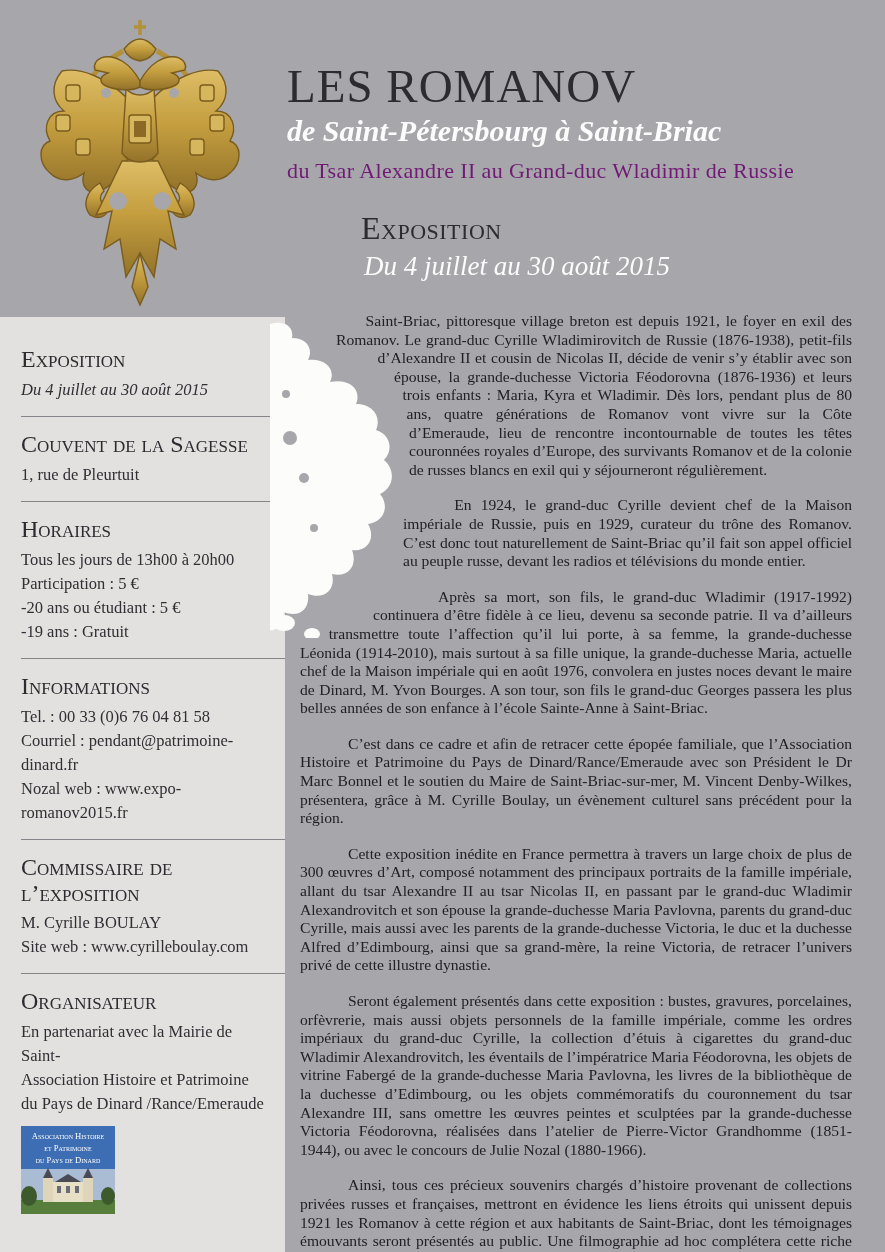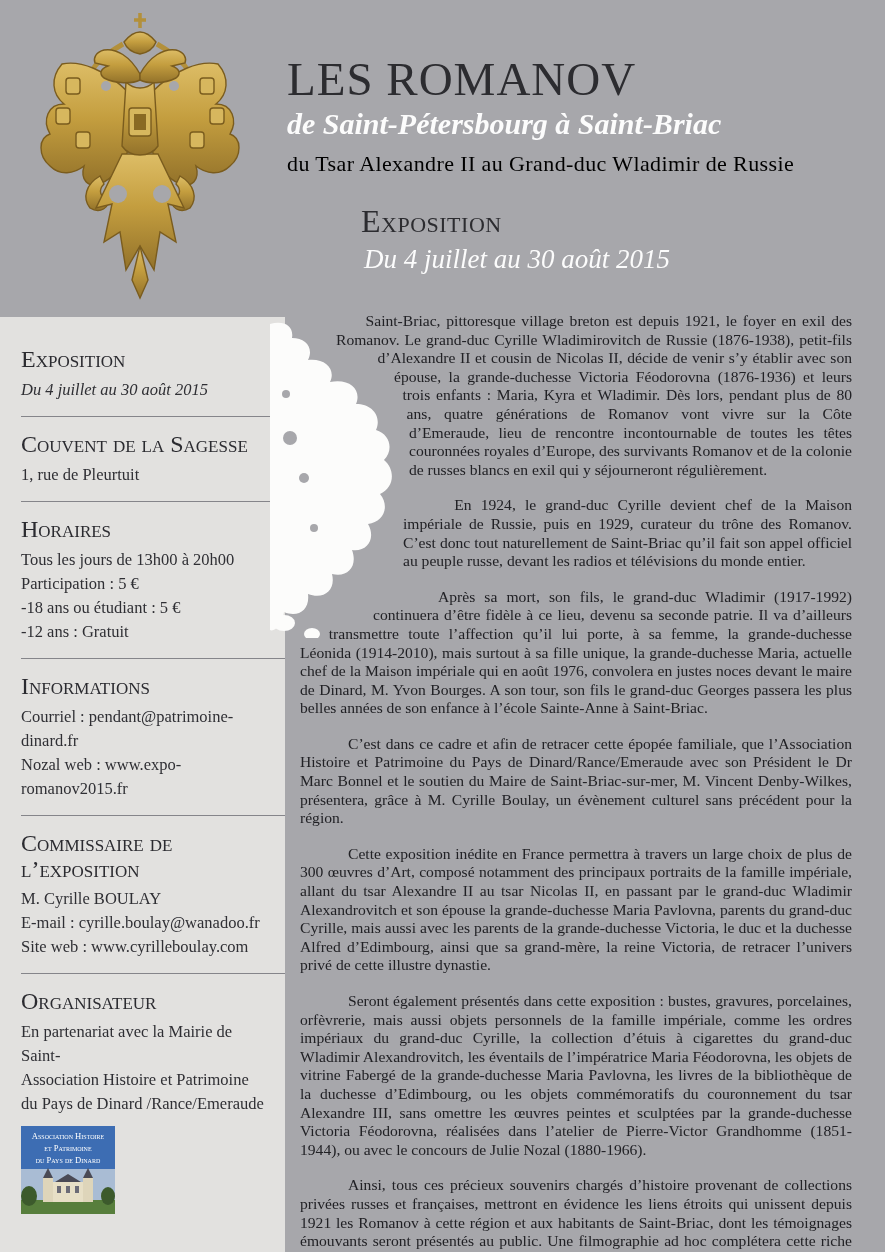--- a/index.html
+++ b/index.html
@@ -1,25 +1,25 @@
 <!DOCTYPE html>
 <html lang="fr"><head>
 <meta charset="utf-8">
 <style>
   html,body{margin:0;padding:0;}
   body{background:#6e6e72;font-family:"Liberation Serif","DejaVu Serif",serif;}
   .page{position:relative;width:885px;height:1252px;background:#a7a7ab;overflow:hidden;margin:0 auto;}
 
   
-  .header{position:absolute;top:0;left:0;width:883px;height:313px;}
+  .header{position:absolute;top:7px;left:0;width:883px;height:313px;}
   .emblem{position:absolute;top:8px;left:30px;width:220px;height:300px;}
   .title-block{position:absolute;left:287px;top:56px;width:580px;}
   .main-title{font-size:47px;line-height:1;color:#2c2c30;letter-spacing:1px;font-weight:normal;margin:0;}
   .subtitle{font-size:30px;font-style:italic;color:#fcfcfc;margin-top:4px;font-weight:bold;}
-  .subtitle2{font-size:22px;color:#000000;margin-top:10px;letter-spacing:.4px;}
+  .subtitle2{font-size:22px;color:#701a75;margin-top:10px;letter-spacing:.4px;}
   .event-label{font-variant:small-caps;font-size:32px;color:#2c2c30;margin-top:26px;margin-left:74px;letter-spacing:.5px;}
   .event-dates{font-size:27px;font-style:italic;color:#fcfcfc;margin-top:4px;margin-left:77px;}
 
   
   .sidebar{position:absolute;top:317px;left:0;width:285px;height:935px;background:#e2e1df;box-sizing:border-box;padding:30px 16px 0 21px;color:#2f2f34;}
   .sec-heading{font-variant:small-caps;font-size:24px;line-height:1.08;color:#2b2b30;margin:0 0 5px 0;font-weight:normal;}
   .sec-line{font-size:16.5px;line-height:24px;}
   .sec-line.italic{font-style:italic;}
   .sec-sep{border:none;border-top:1px solid #85858a;margin:14px -16px 15px 0;}
   .logo-assoc{display:block;width:94px;height:88px;margin-top:10px;border:0;}
@@ -105,36 +105,36 @@
     <div>
       <h2 class="sec-heading">Couvent de la Sagesse</h2>
       <div class="sec-line">1, rue de Pleurtuit</div>
     </div>
     <hr class="sec-sep">
 
     <div>
       <h2 class="sec-heading">Horaires</h2>
       <div class="sec-line">Tous les jours de 13h00 à 20h00</div>
       <div class="sec-line">Participation : 5 €</div>
-      <div class="sec-line">-18 ans ou étudiant : 5 €</div>
-      <div class="sec-line">-12 ans : Gratuit</div>
+      <div class="sec-line">-20 ans ou étudiant : 5 €</div>
+      <div class="sec-line">-19 ans : Gratuit</div>
     </div>
     <hr class="sec-sep">
 
     <div>
       <h2 class="sec-heading">Informations</h2>
+      <div class="sec-line">Tel. : 00 33 (0)6 76 04 81 58</div>
       <div class="sec-line">Courriel : pendant@patrimoine-dinard.fr</div>
       <div class="sec-line">Nozal web : www.expo-romanov2015.fr</div>
     </div>
     <hr class="sec-sep">
 
     <div>
       <h2 class="sec-heading">Commissaire de l’exposition</h2>
       <div class="sec-line">M. Cyrille BOULAY</div>
-      <div class="sec-line">E-mail : cyrille.boulay@wanadoo.fr</div>
       <div class="sec-line">Site web : www.cyrilleboulay.com</div>
     </div>
     <hr class="sec-sep">
 
     <div>
       <h2 class="sec-heading">Organisateur</h2>
       <div class="sec-line">En partenariat avec la Mairie de Saint-</div>
       <div class="sec-line">Association Histoire et Patrimoine du Pays de Dinard /Rance/Emeraude</div>
     </div>
 

